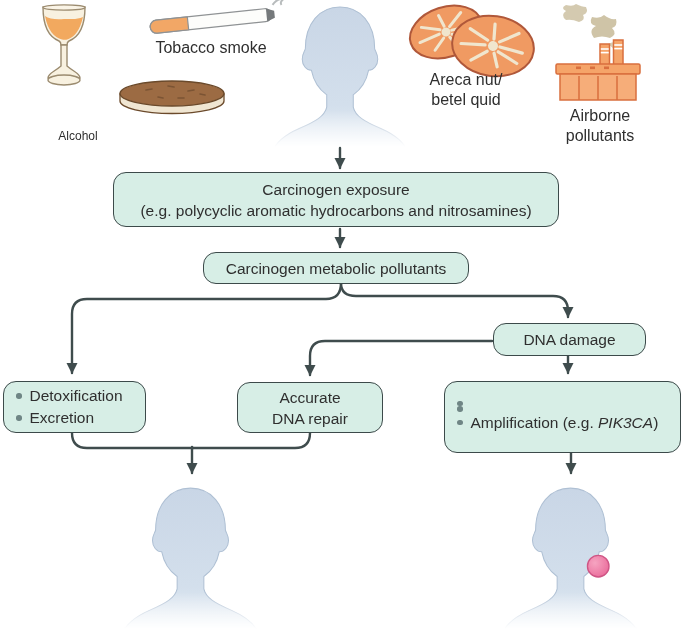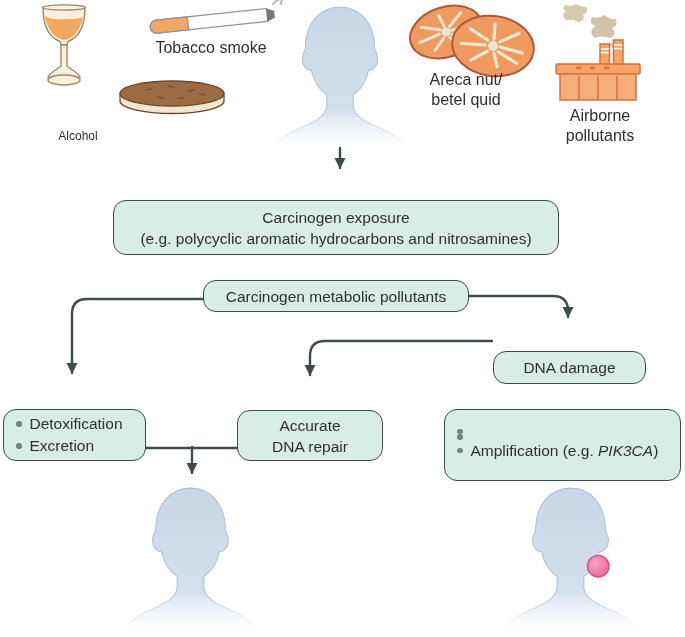--- a/index.html
+++ b/index.html
@@ -8,21 +8,21 @@
   }
   html,body{margin:0;padding:0;background:#fff;}
   .fig{position:relative;width:685px;height:637px;background:#fff;overflow:hidden;
        font-family:"Liberation Sans", sans-serif;color:var(--text);}
   .layer{position:absolute;left:0;top:0;}
   svg{display:block;overflow:visible;}
   .st-arrow{stroke:var(--arrow);stroke-width:2.4;fill:none;stroke-linecap:round;}
   .f-arrow{fill:var(--arrow);}
   .box{position:absolute;background:var(--box-fill);border:1.5px solid var(--box-border);
        border-radius:13px;box-sizing:border-box;font-size:15.5px;line-height:21px;
-       display:flex;flex-direction:column;justify-content:center;z-index:3;margin-top:28px;}
+       display:flex;flex-direction:column;justify-content:center;z-index:3;}
   .box.center{text-align:center;align-items:center;}
   .box ul{list-style:none;margin:0;padding:0;}
   .box li{display:flex;align-items:center;}
   .dot{width:5.5px;height:5.5px;border-radius:50%;background:var(--bullet);
        margin:0 8px 0 0;flex:0 0 auto;}
   .gene{font-style:italic;}
   .lbl{position:absolute;font-size:16px;line-height:20px;text-align:center;z-index:3;}
   .head-svg{position:absolute;z-index:2;
     -webkit-mask-image:linear-gradient(180deg,#000 72%,rgba(0,0,0,0) 96%);
     mask-image:linear-gradient(180deg,#000 72%,rgba(0,0,0,0) 96%);}

